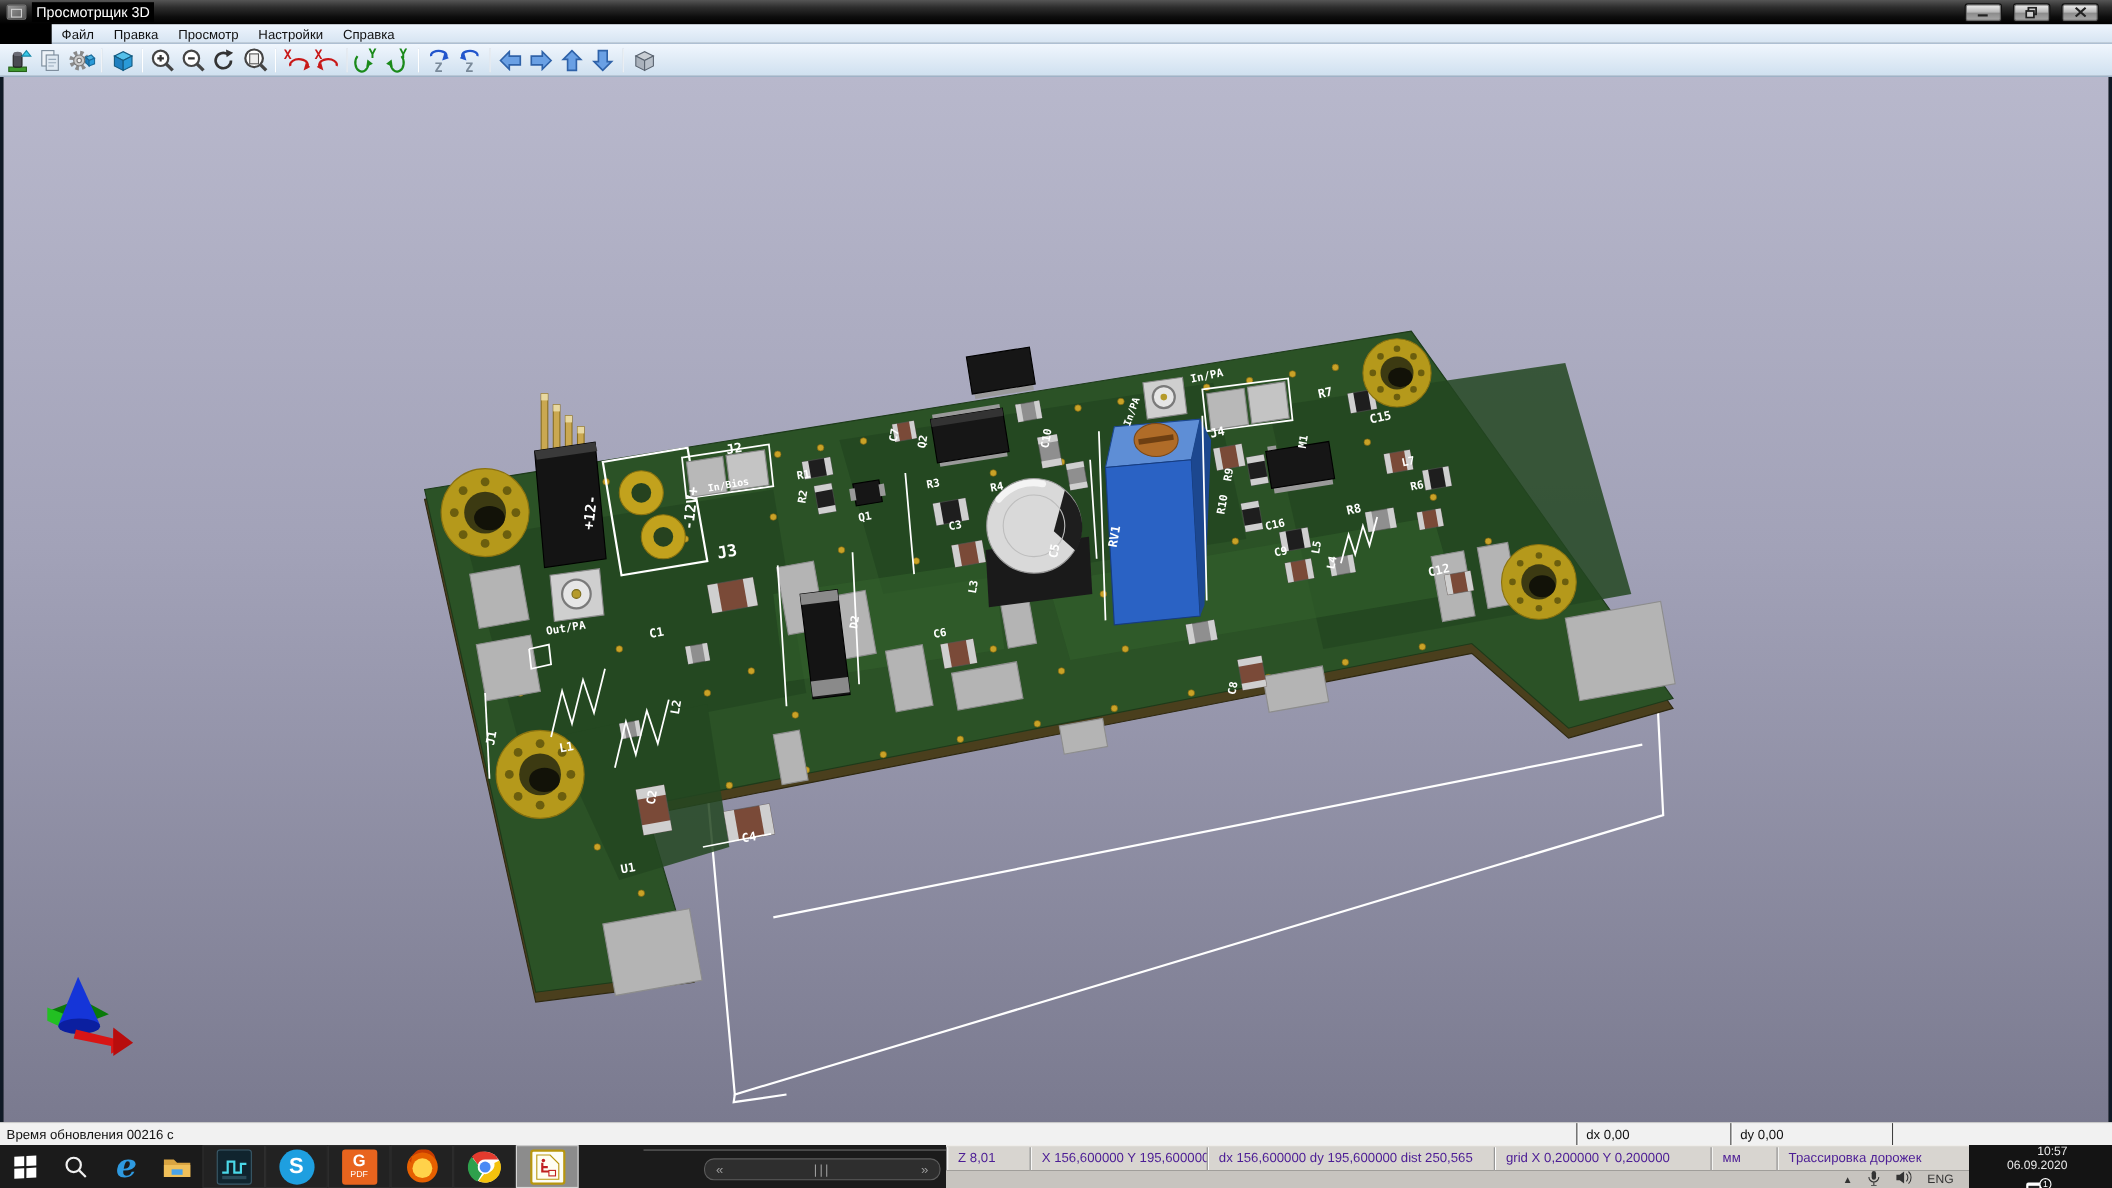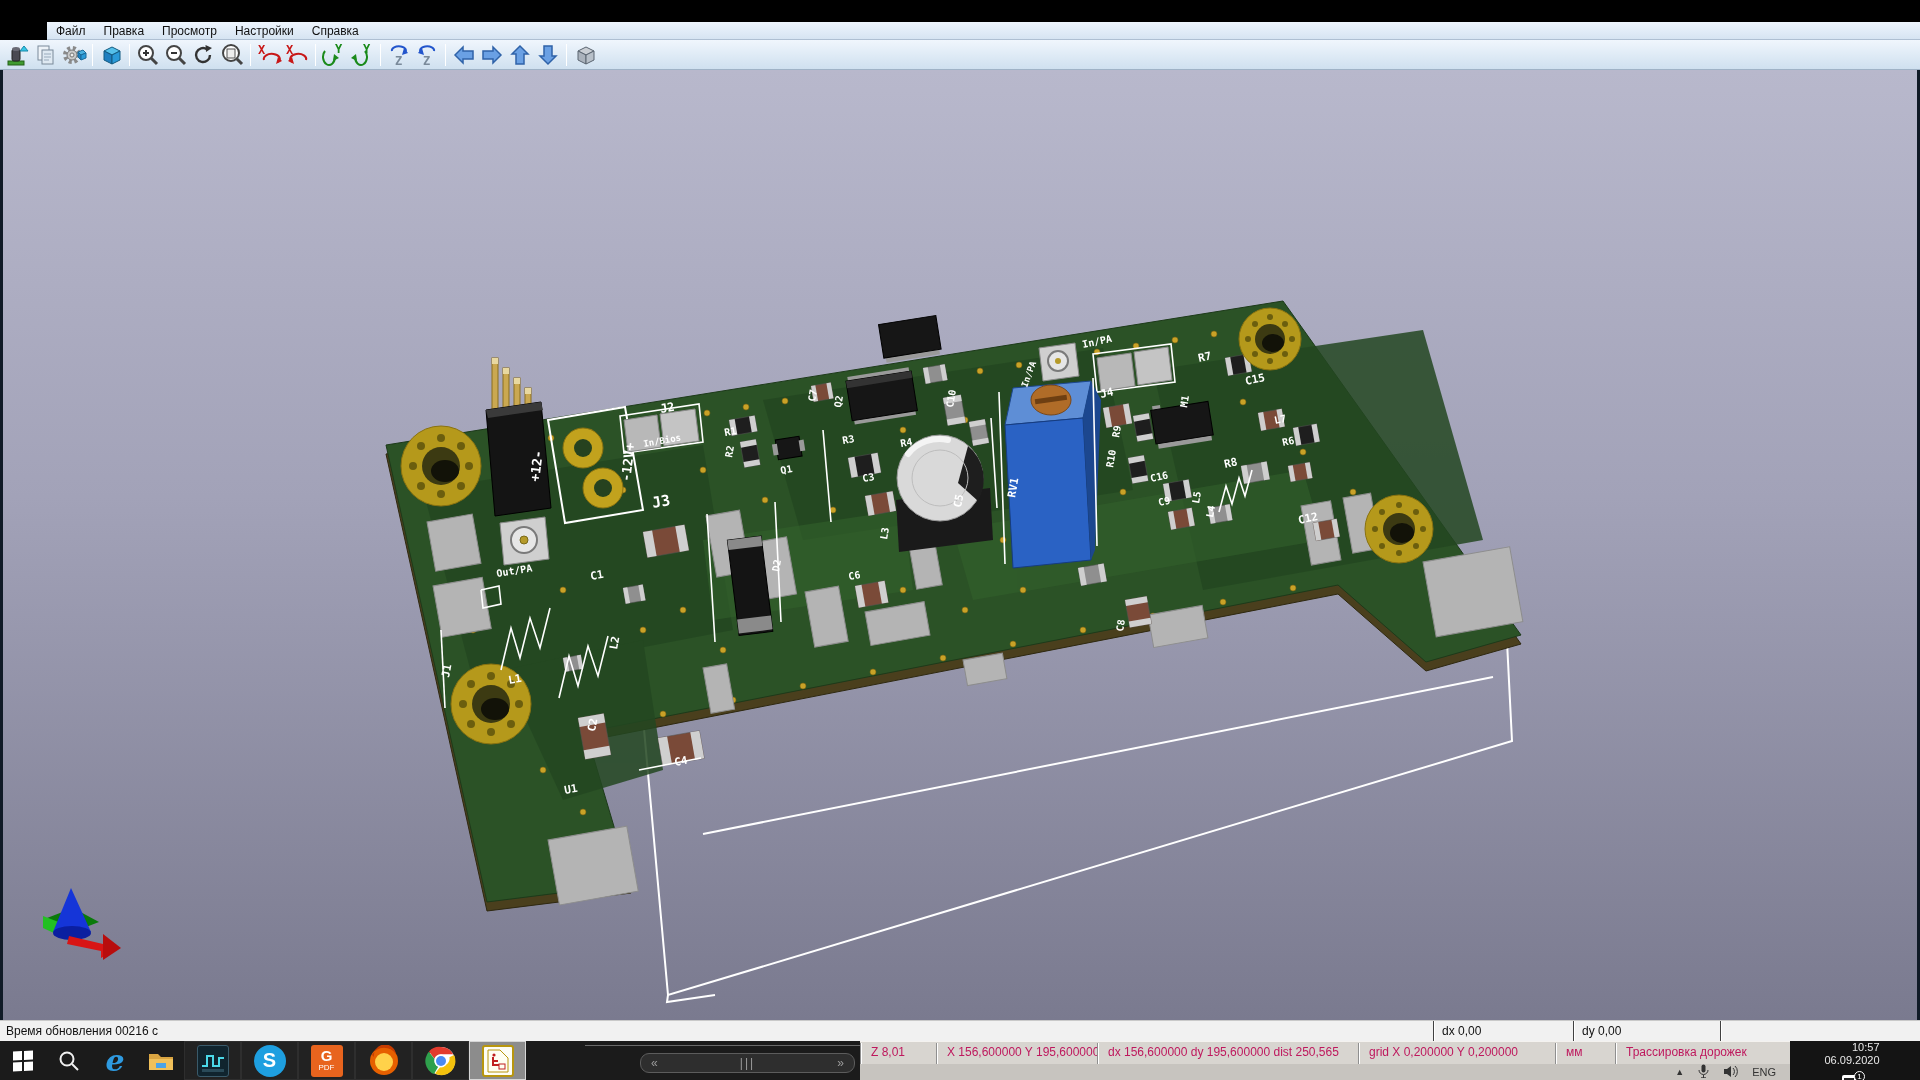--- a/index.html
+++ b/index.html
@@ -40,40 +40,62 @@
   .pincell{width:46px;height:39px;display:flex;align-items:center;justify-content:center;}
   .appcell{width:57px;height:39px;display:flex;align-items:center;justify-content:center;
     background:#222;border:1px solid #2e2e2e;}
   .appcell.active{background:#8c8c8c;border:1px solid #d6d6d6;}
   .tile{width:32px;height:32px;border-radius:3px;display:flex;align-items:center;justify-content:center;}
   .sb-widget{position:absolute;left:640px;top:12px;width:215px;height:20px;background:#2e2e2e;
     border:1px solid #5c5c5c;border-radius:9px;color:#9c9c9c;font-size:12px;
     display:flex;align-items:center;justify-content:space-between;padding:0 10px;}
   .sb-topline{position:absolute;left:585px;top:4px;width:430px;height:1px;background:#6a6a6a;}
   .pcbstatus{position:absolute;left:860px;top:0;width:930px;height:23px;background:#d8d5d0;
-    border-top:1px solid #f4f2ef;display:flex;font-size:12px;color:#be185d;}
+    border-top:1px solid #f4f2ef;display:flex;font-size:12px;color:#4c1d95;}
   .pcell{height:21px;margin-top:1px;line-height:19px;padding:0 10px;border-left:1px solid #8f8f8f;
     box-shadow:1px 0 0 #fff inset;white-space:nowrap;overflow:hidden;}
   .traystrip{position:absolute;left:860px;top:23px;width:930px;height:16px;background:#c7c4bf;
     display:flex;align-items:center;justify-content:flex-end;gap:14px;color:#333;font-size:11px;padding-right:14px;}
   .clockblock{position:absolute;right:0;top:0;width:130px;height:39px;background:#141414;color:#e8e8e8;
     display:flex;align-items:center;justify-content:flex-end;padding-right:6px;gap:8px;flex-direction:column;}
   .clocktxt{text-align:right;font-size:11px;line-height:13px;}
   .notif{position:relative;width:20px;height:18px;}
   .notif .pane{position:absolute;left:0;top:0;width:15px;height:13px;background:#fff;border-radius:2px;}
   .notif .pane:before{content:"";position:absolute;left:2px;top:3px;width:10px;height:2px;background:#222;box-shadow:0 4px 0 #222;}
   .notif .badge{position:absolute;right:-3px;bottom:-2px;width:11px;height:11px;border:1px solid #fff;border-radius:50%;
     font-size:8px;color:#fff;text-align:center;line-height:10px;background:#141414;}
   svg text{font-family:"DejaVu Sans Mono",monospace;}
 </style>
 </head>
 <body>
 
 <div id="screen">
 
+  <div class="titlebar">
+    <div class="title-icon"></div>
+    <div class="title-text">Просмотрщик 3D</div>
+    <div class="winbtns">
+      <div class="winbtn">
+        <svg width="12" height="10">
+            <rect x="1" y="7" width="9" height="2" fill="#222"></rect>
+          </svg>
+        </div>
+      <div class="winbtn">
+        <svg width="12" height="11">
+            <rect x="3" y="1" width="7" height="6" fill="none" stroke="#222" stroke-width="1.6"></rect>
+            <rect x="1" y="4" width="7" height="6" fill="#cfcfcf" stroke="#222" stroke-width="1.6"></rect>
+          </svg>
+        </div>
+      <div class="winbtn">
+        <svg width="11" height="10">
+            <path d="M1,1 L10,9 M10,1 L1,9" stroke="#222" stroke-width="2"></path>
+          </svg>
+        </div>
+    </div>
+  </div>
 
   <div class="menubar">
     <span class="menu-item">Файл</span>
     <span class="menu-item">Правка</span>
     <span class="menu-item">Просмотр</span>
     <span class="menu-item">Настройки</span>
     <span class="menu-item">Справка</span>
   </div>
 
   <div class="toolbar">

